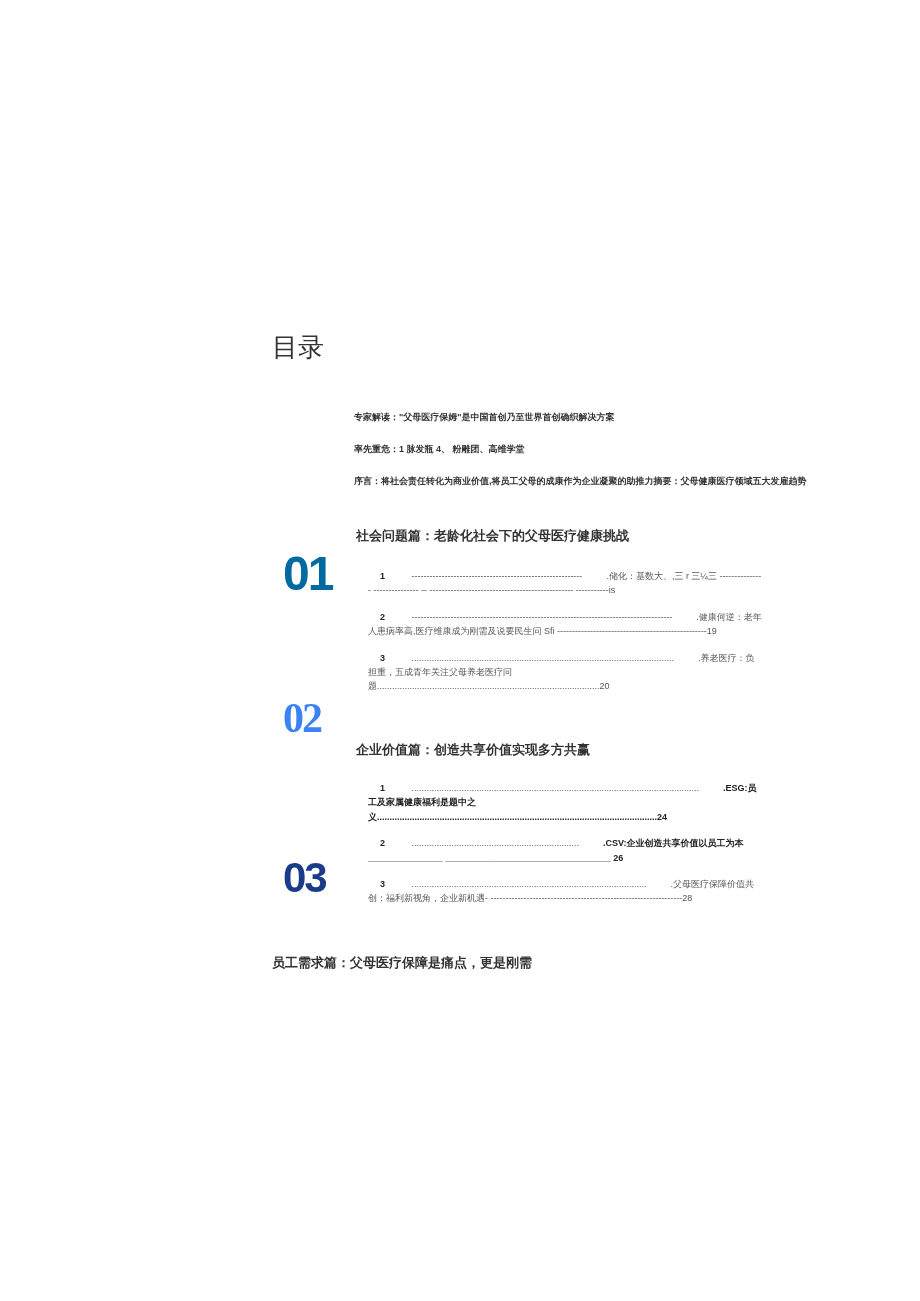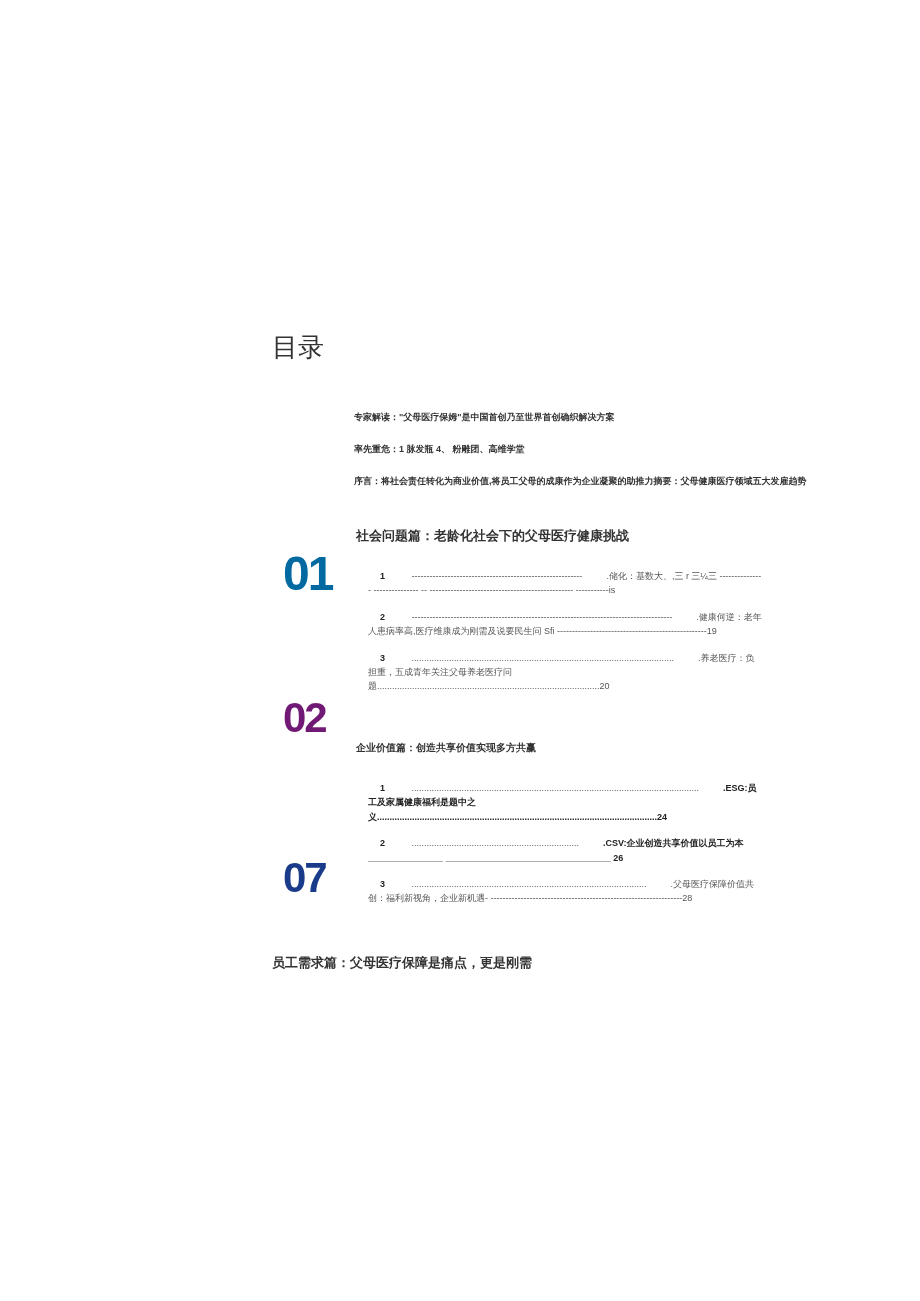--- a/index.html
+++ b/index.html
@@ -67,29 +67,29 @@
     .toc-item b {
       color: #222;
       font-weight: bold;
     }
     .big-num-02 {
       position: absolute;
       left: 247px;
       top: 658px;
       font-size: 42px;
       font-weight: 900;
-      color: #701a75;
+      color: #3b82f6;
       letter-spacing: -2px;
-      font-family: Liberation Sans, sans-serif;
+      font-family: Liberation Serif, serif;
     }
     .section-02-title {
       position: absolute;
       left: 320px;
       top: 705px;
-      font-size: 10px;
+      font-size: 13px;
       font-weight: bold;
       color: #333;
     }
     .section-02-items {
       position: absolute;
       left: 320px;
       top: 733px;
       width: 418px;
       font-size: 9px;
       line-height: 1.6;
@@ -156,14 +156,14 @@
   <div class="toc-item">
     <b>2</b>
     <span class="dotted"> ...................................................................</span><b>.CSV:企业创造共享价值以员工为本 _______________ _________________________________ 26</b>
   </div>
   <div class="toc-item">
     <b>3</b>
     <span class="dotted"> ..............................................................................................</span><span>.父母医疗保障价值共创：福利新视角，企业新机遇- ----------------------------------------------------------------28</span>
   </div>
 </div>
 
-<div class="big-num-03">07</div>
+<div class="big-num-03">03</div>
 <div class="section-03-title">员工需求篇：父母医疗保障是痛点，更是刚需</div>
 
 </body></html>

